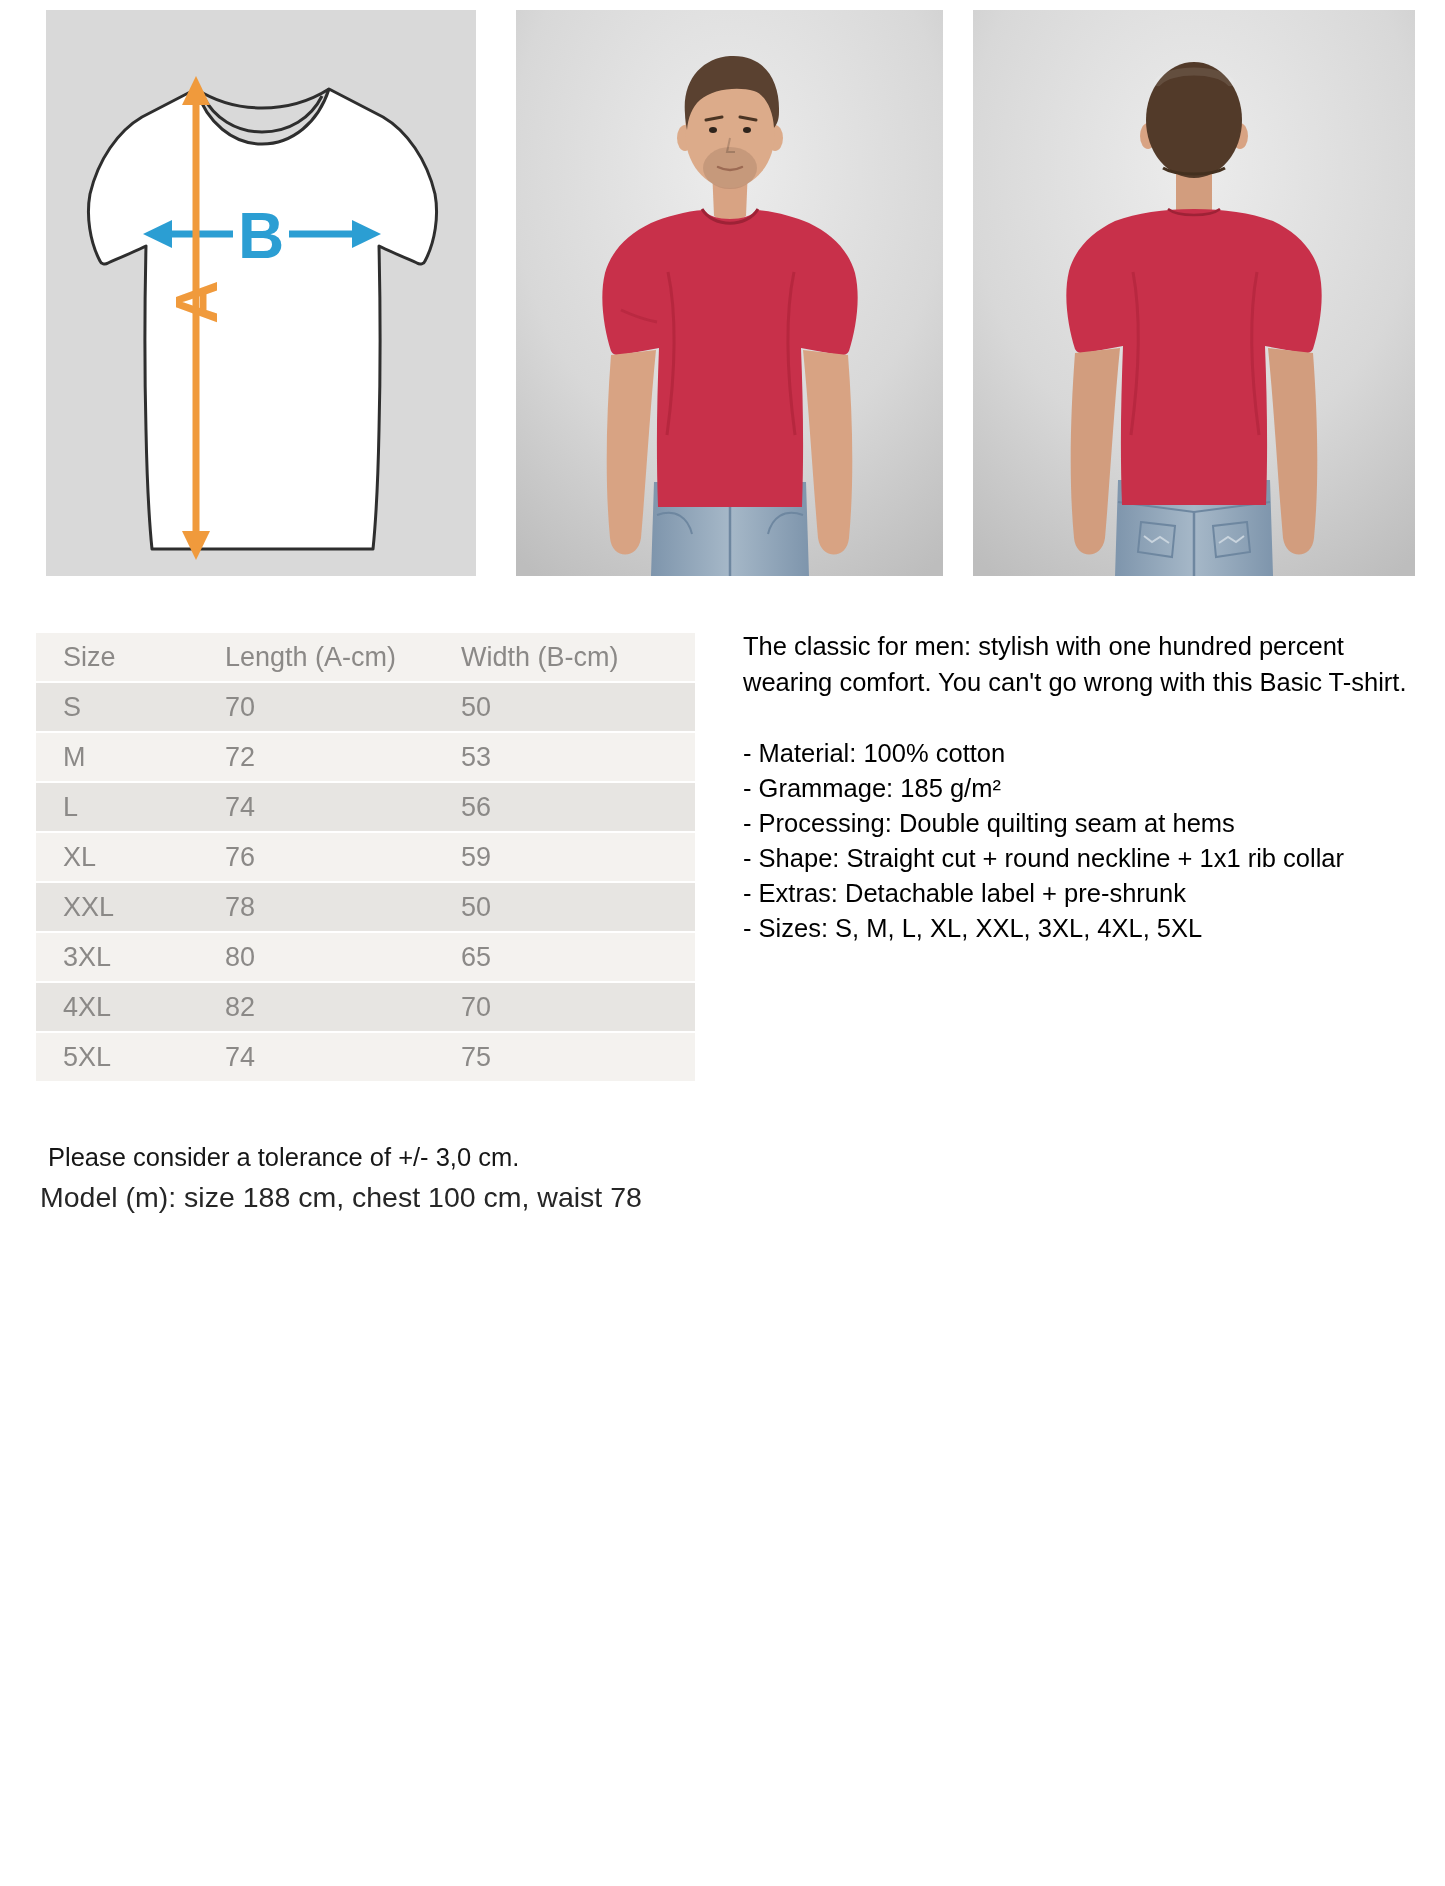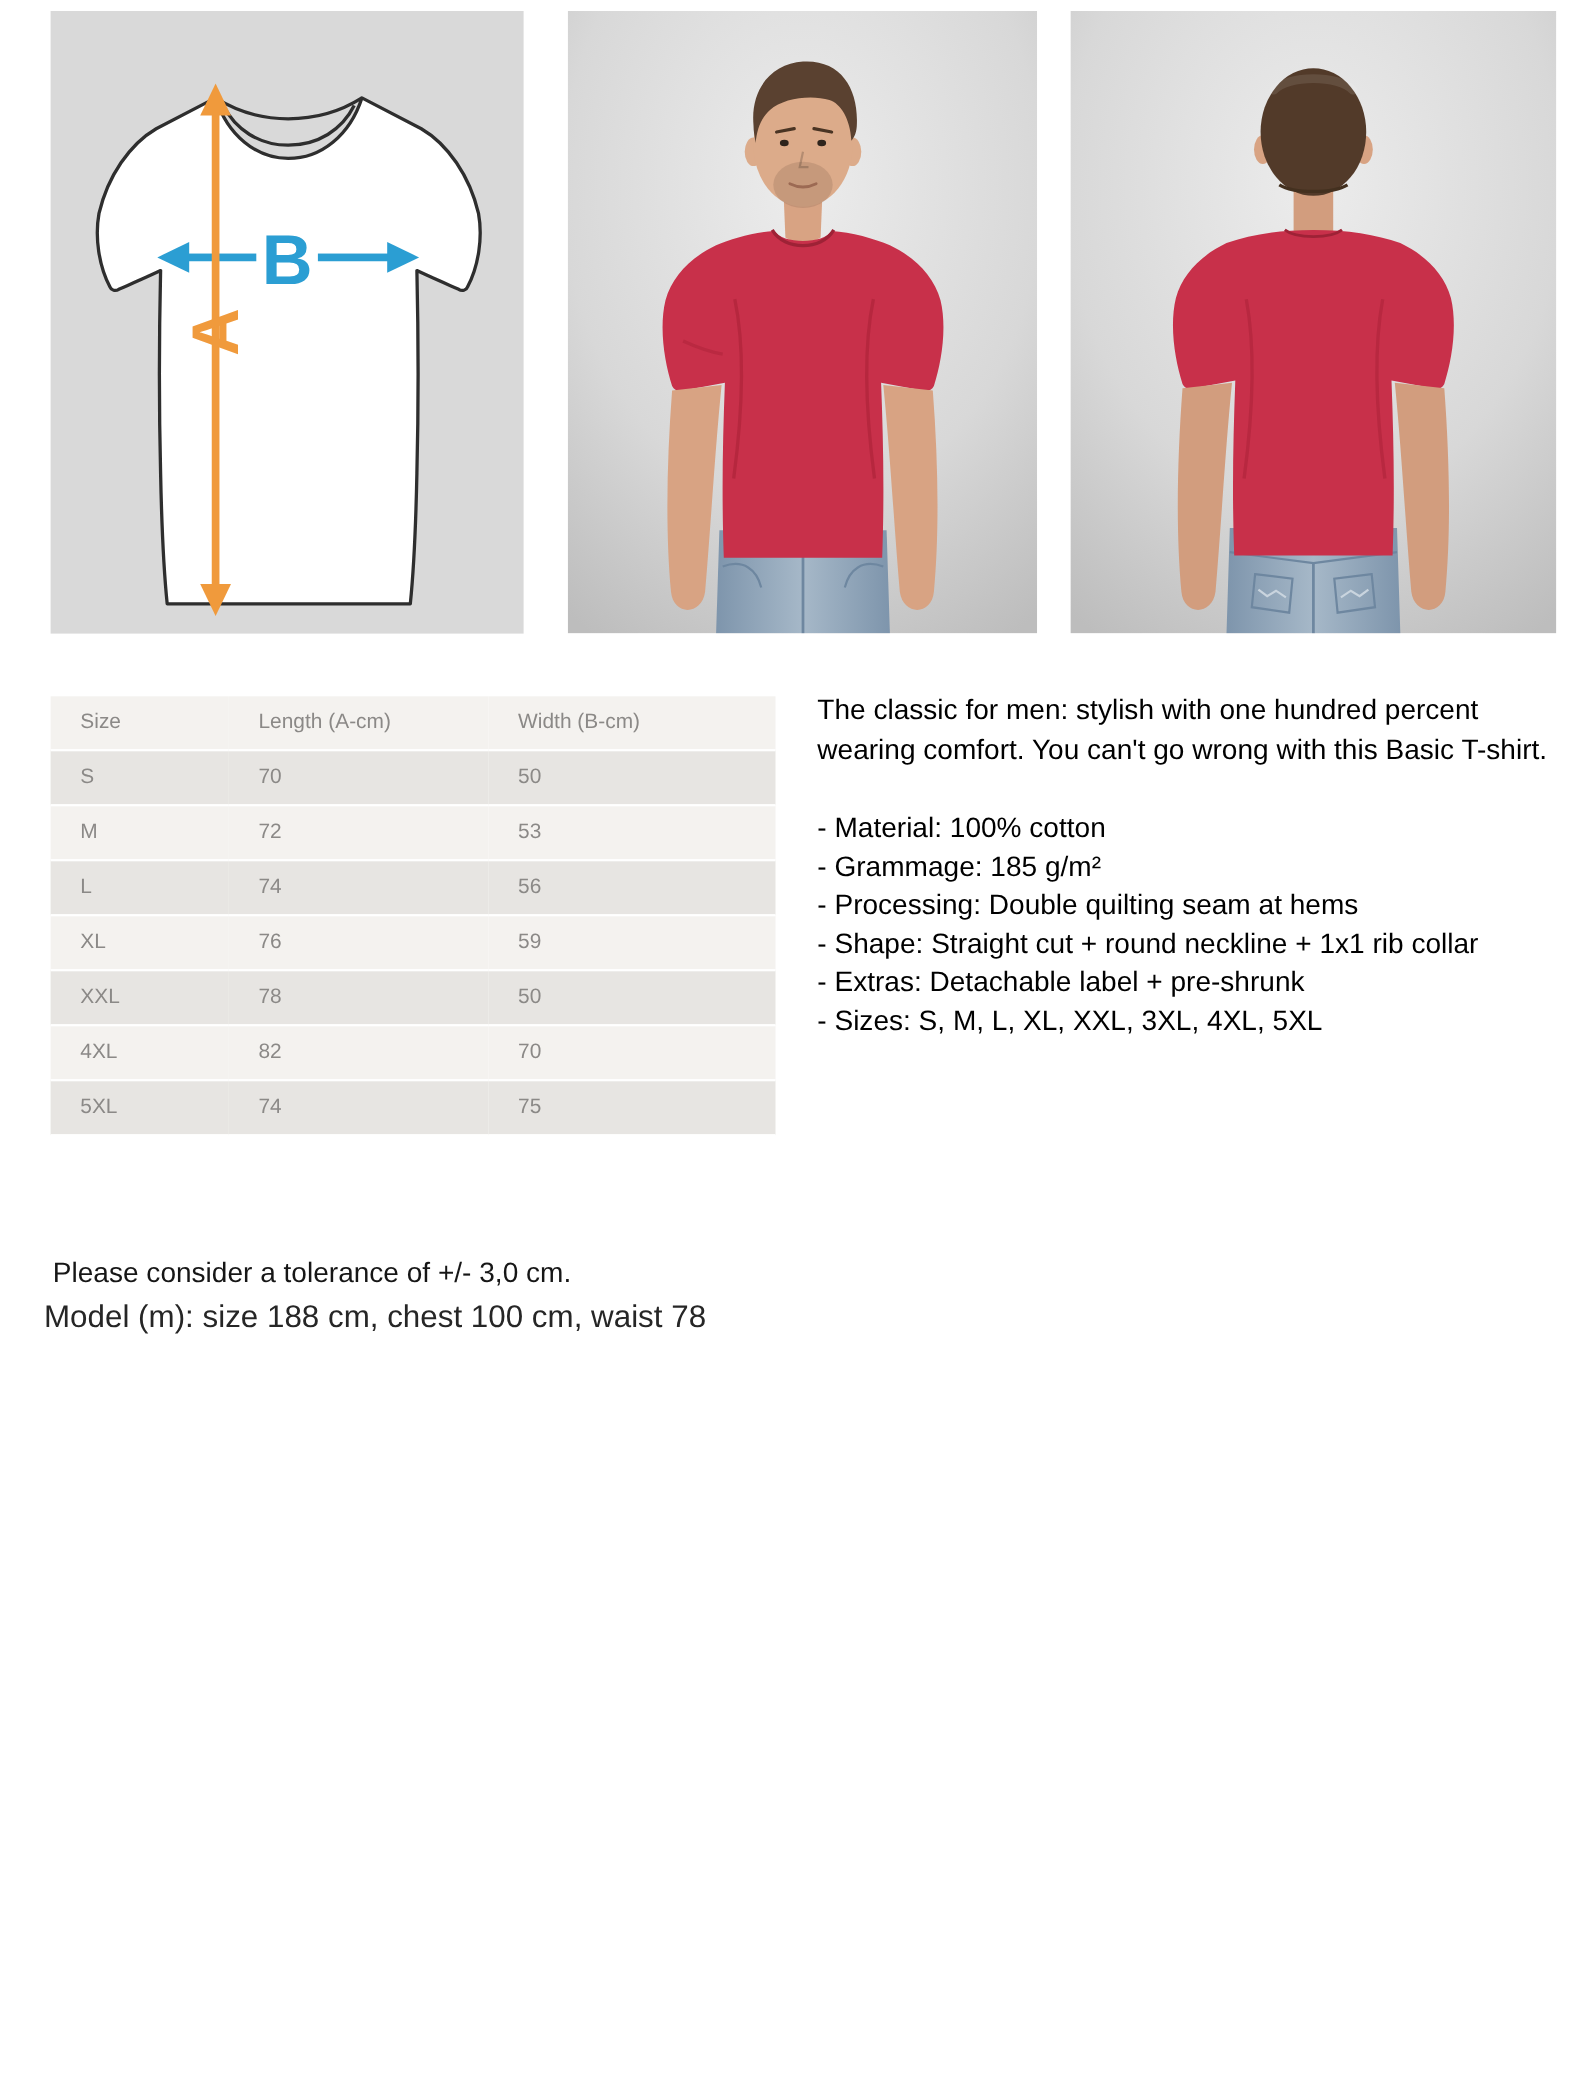--- a/index.html
+++ b/index.html
@@ -10,23 +10,23 @@
     position:relative;
     overflow:hidden;
   }
   .panel{position:absolute;top:10px;height:566px;overflow:hidden;}
   #panel-diagram{left:46px;width:430px;background:#d9d9d9;}
   #panel-front{left:516px;width:427px;}
   #panel-back{left:973px;width:442px;}
   .panel svg{display:block;width:100%;height:100%;}
 
   .size-table{
-    position:absolute;left:46px;top:633px;width:659px;
+    position:absolute;left:36px;top:633px;width:659px;
     border-collapse:collapse;
-    font-size:19px;color:#8b8987;
+    font-size:27px;color:#8b8987;
     table-layout:fixed;
   }
   .size-table th,.size-table td{
     height:48px;padding:0 0 0 27px;
     font-weight:400;text-align:left;vertical-align:middle;
     border-bottom:2px solid #ffffff;
     white-space:nowrap;overflow:visible;
   }
   .size-table thead tr{background:#f4f2ef;}
   .size-table tbody tr:nth-child(odd){background:#e7e5e2;}
@@ -252,20 +252,25 @@
         <td>XL</td>
         <td>76</td>
         <td>59</td>
       </tr>
       <tr>
         <td>XXL</td>
         <td>78</td>
         <td>50</td>
       </tr>
       <tr>
+        <td>3XL</td>
+        <td>80</td>
+        <td>65</td>
+      </tr>
+      <tr>
         <td>4XL</td>
         <td>82</td>
         <td>70</td>
       </tr>
       <tr>
         <td>5XL</td>
         <td>74</td>
         <td>75</td>
       </tr>
     </tbody>

